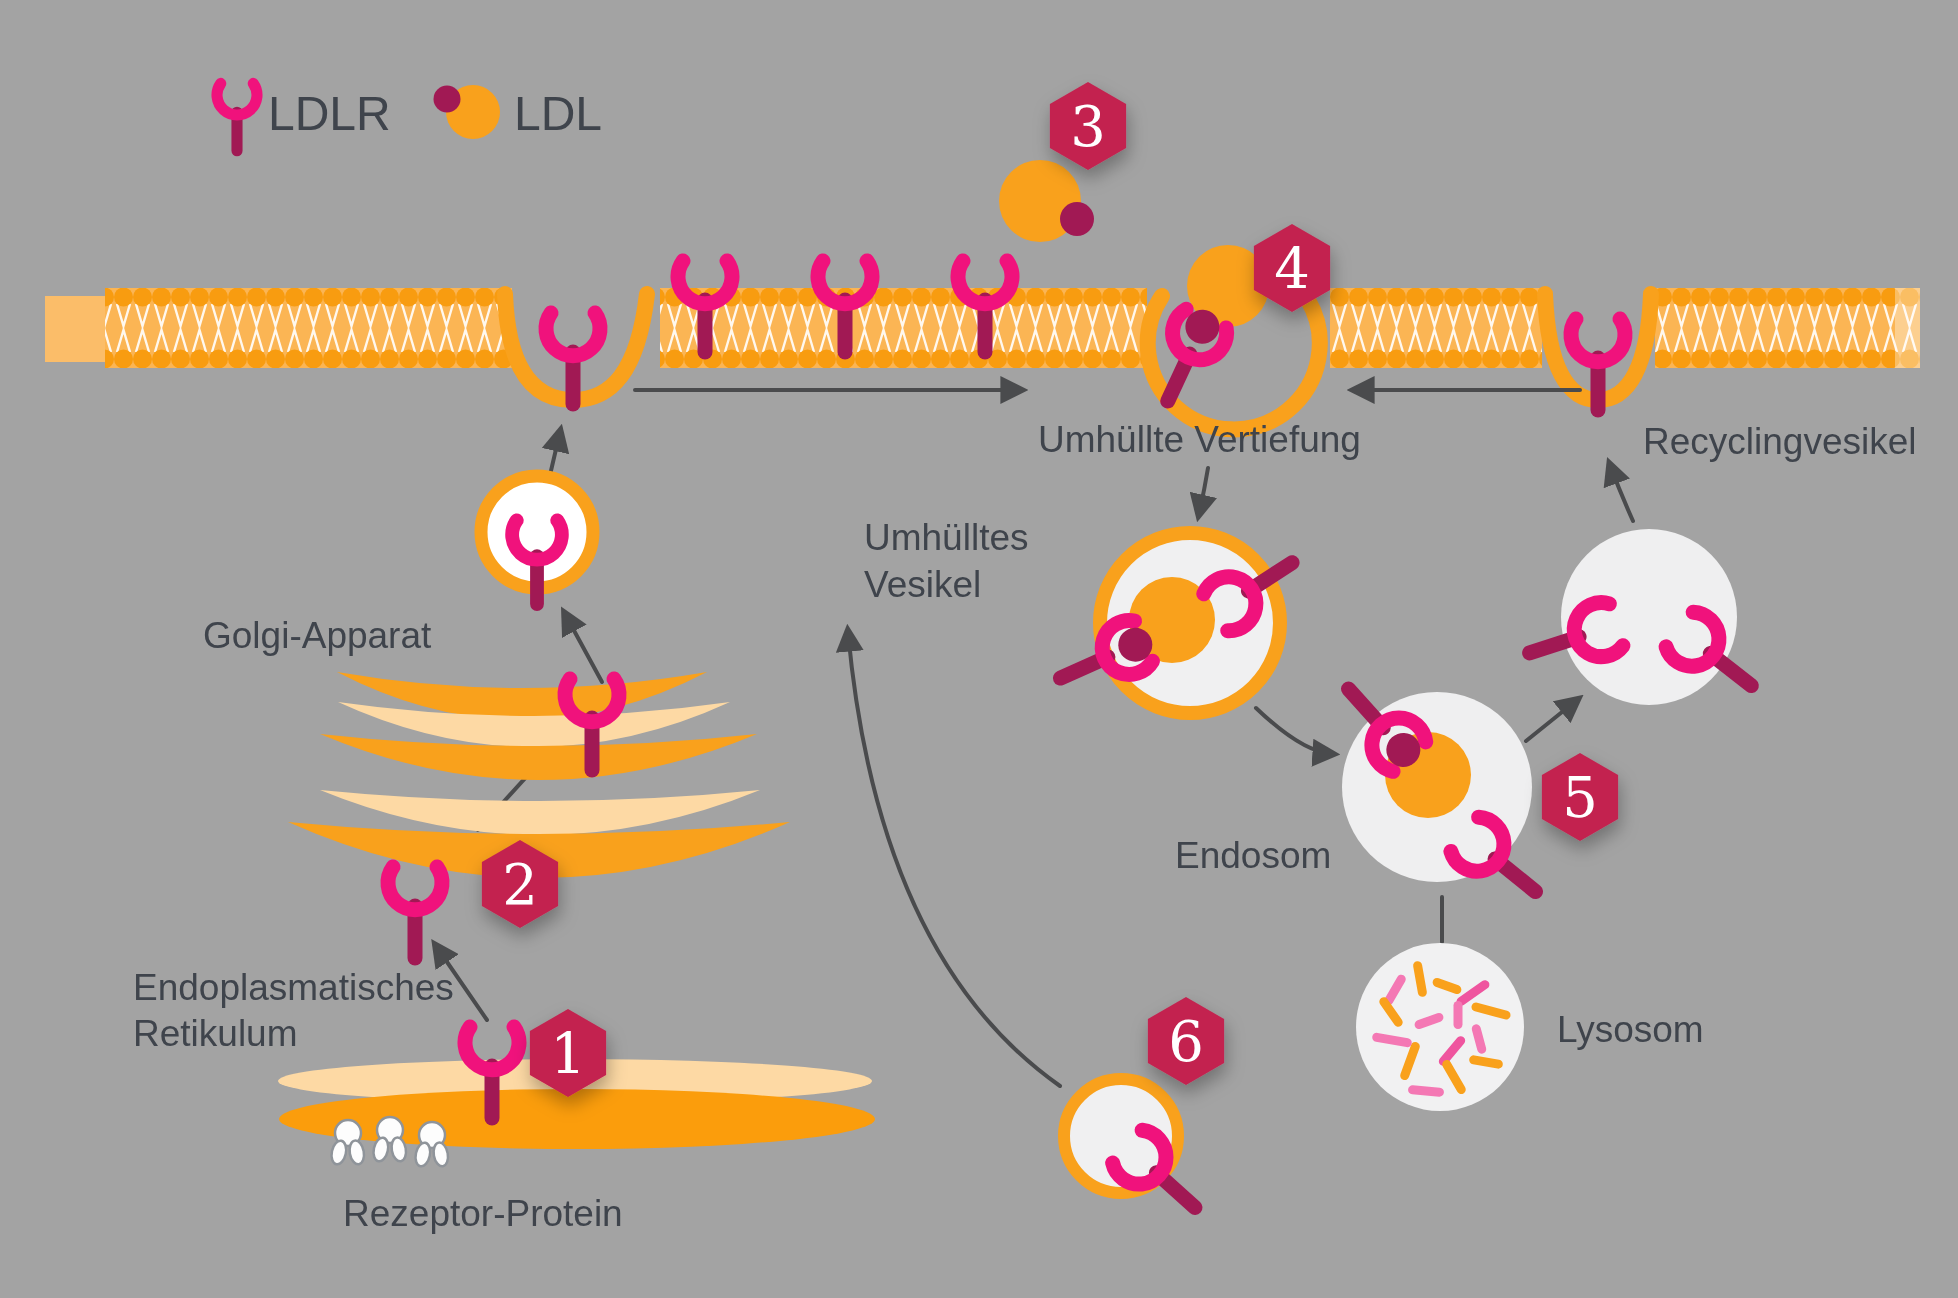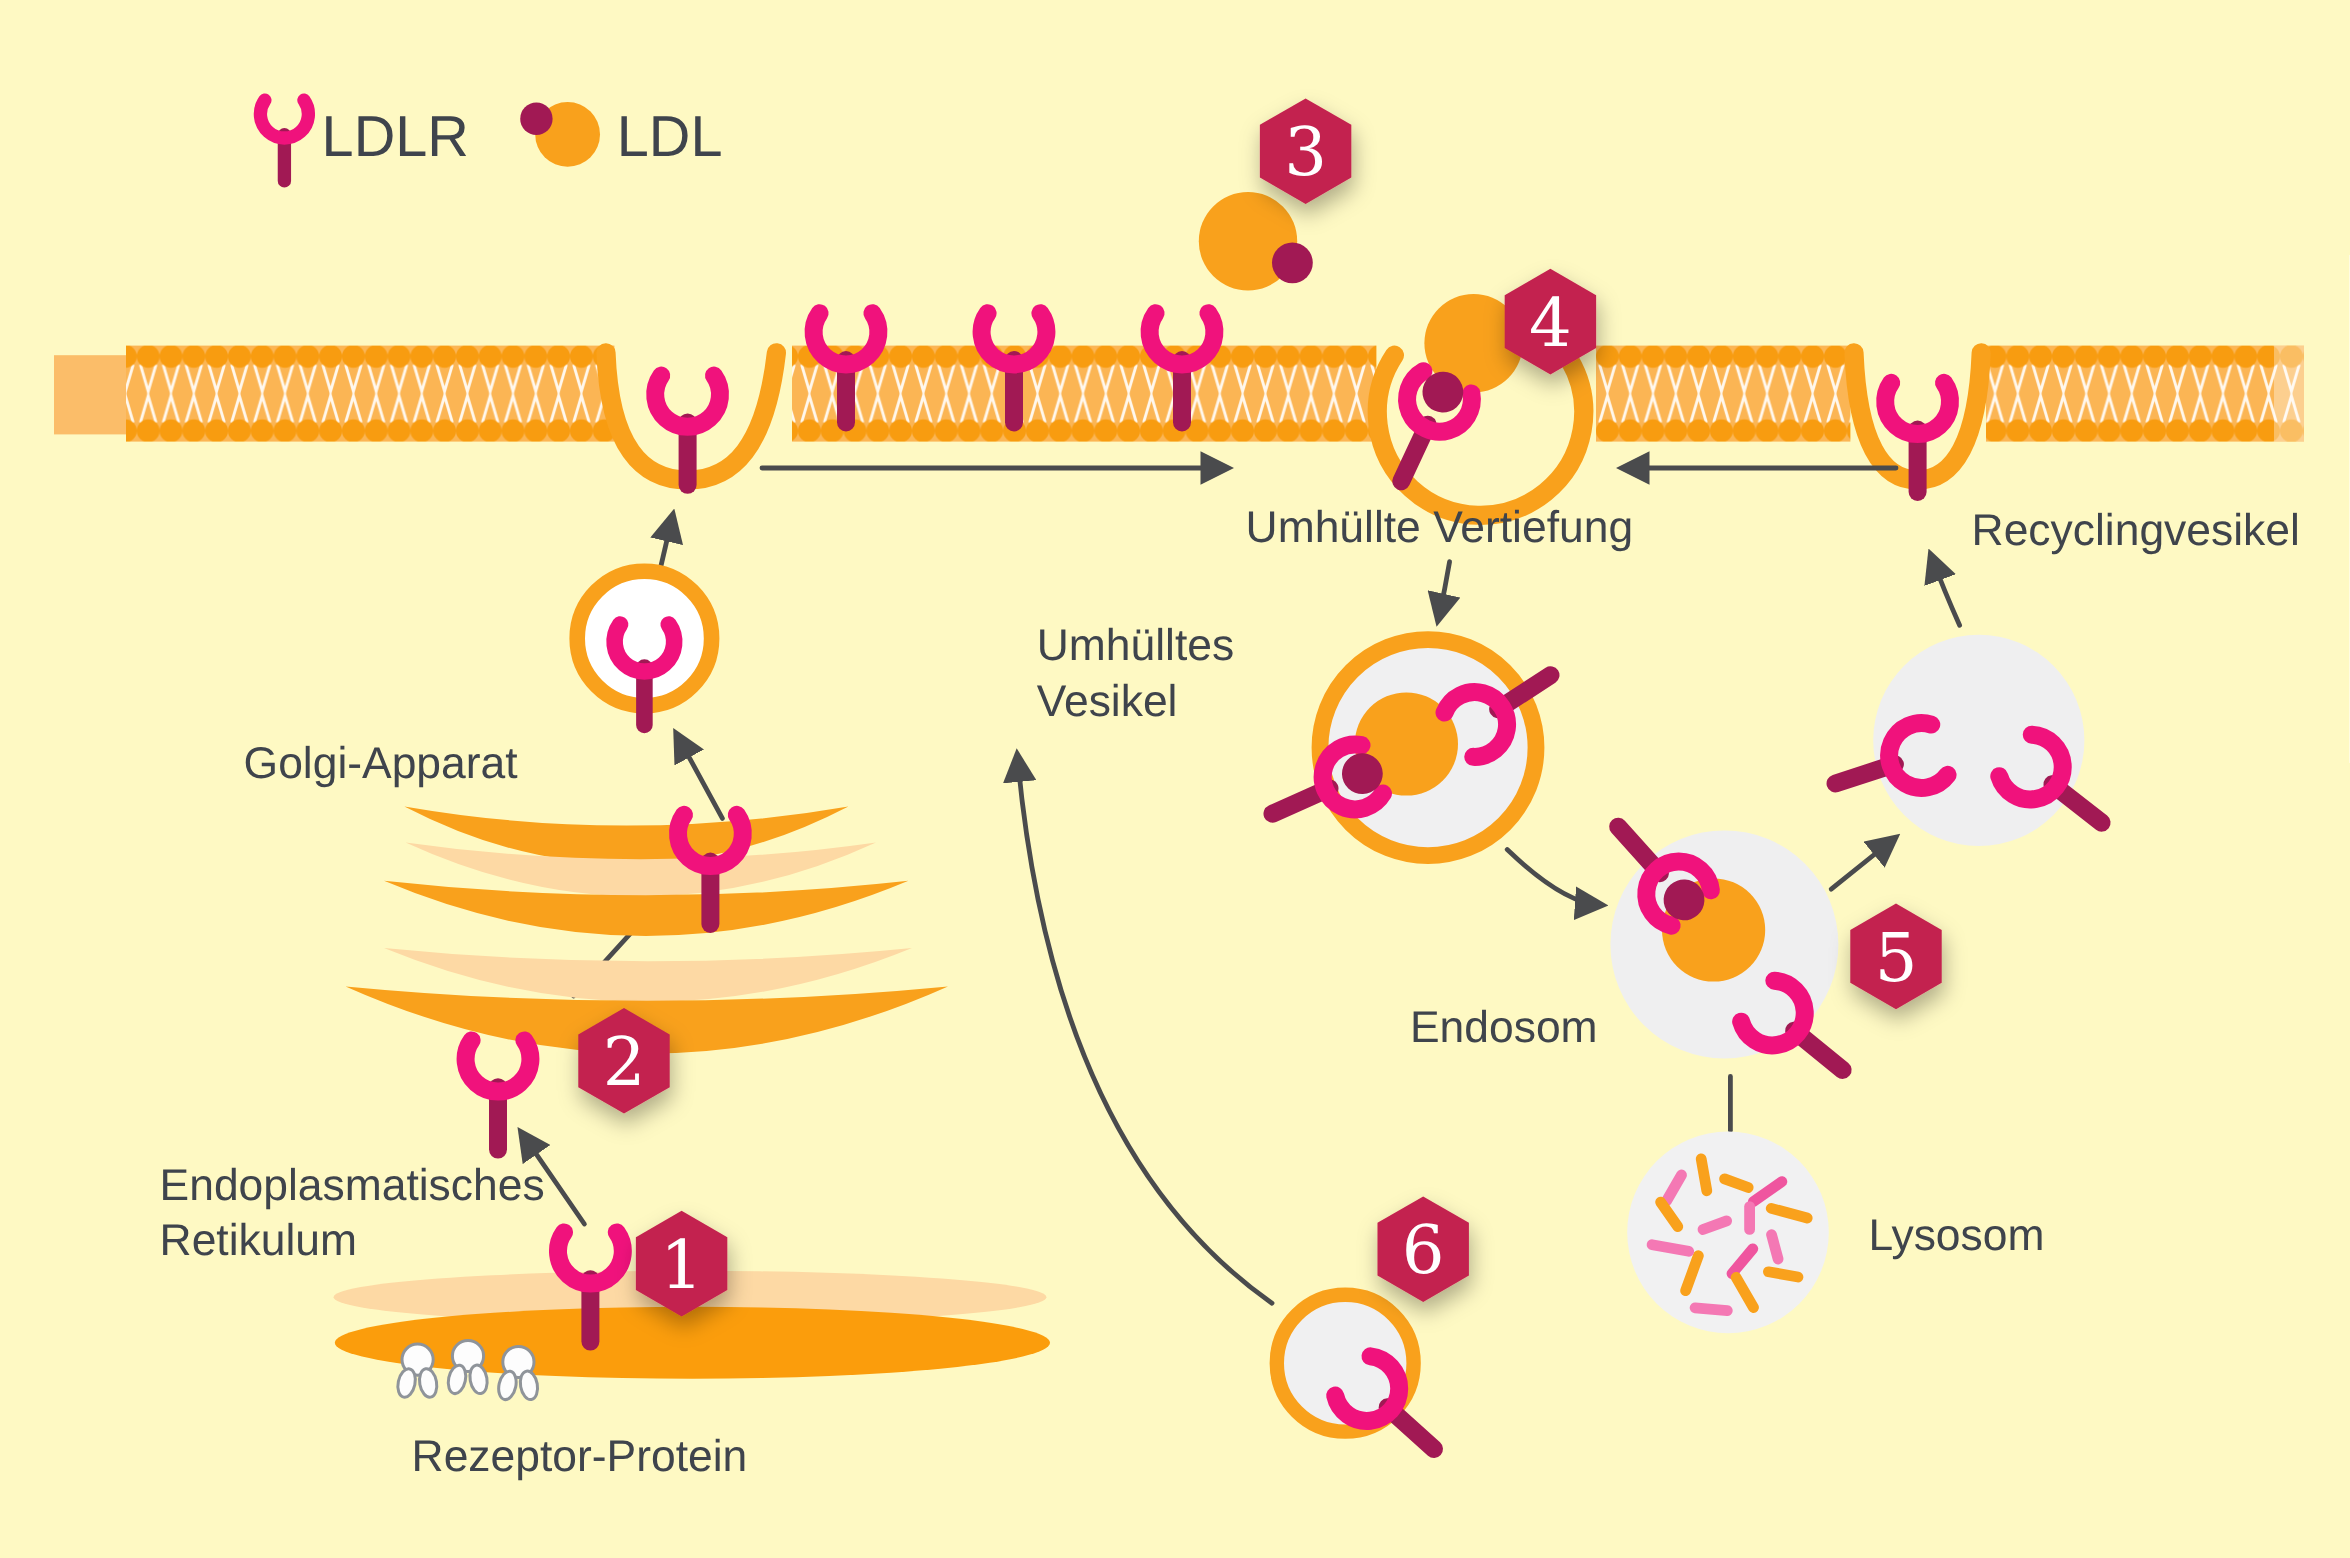--- a/index.html
+++ b/index.html
@@ -1,16 +1,16 @@
 <!DOCTYPE html>
 <html><head>
 <meta charset="utf-8">
 <style>
   html,body{margin:0;padding:0;background:#ffffff;}
-  .stage{position:relative;width:1958px;height:1298px;background:#fef9c3;overflow:hidden;
+  .stage{position:relative;width:1958px;height:1298px;background:#a3a3a3;overflow:hidden;
          font-family:"Liberation Sans", sans-serif;}
   svg{display:block;}
   
   .t-legend{font-family:"Liberation Sans",sans-serif;font-size:48px;fill:#3F444C;}
   .t-label{font-family:"Liberation Sans",sans-serif;font-size:37px;fill:#3F444C;}
   .t-badge{font-family:"DejaVu Serif",serif;font-size:56px;fill:#ffffff;}
   
   .rhead{stroke:#F0127C;stroke-width:15;fill:none;stroke-linecap:round;}
   .rstem{stroke:#A11954;stroke-width:15;fill:none;stroke-linecap:round;}
   .ldl-dot{fill:#A11954;}

